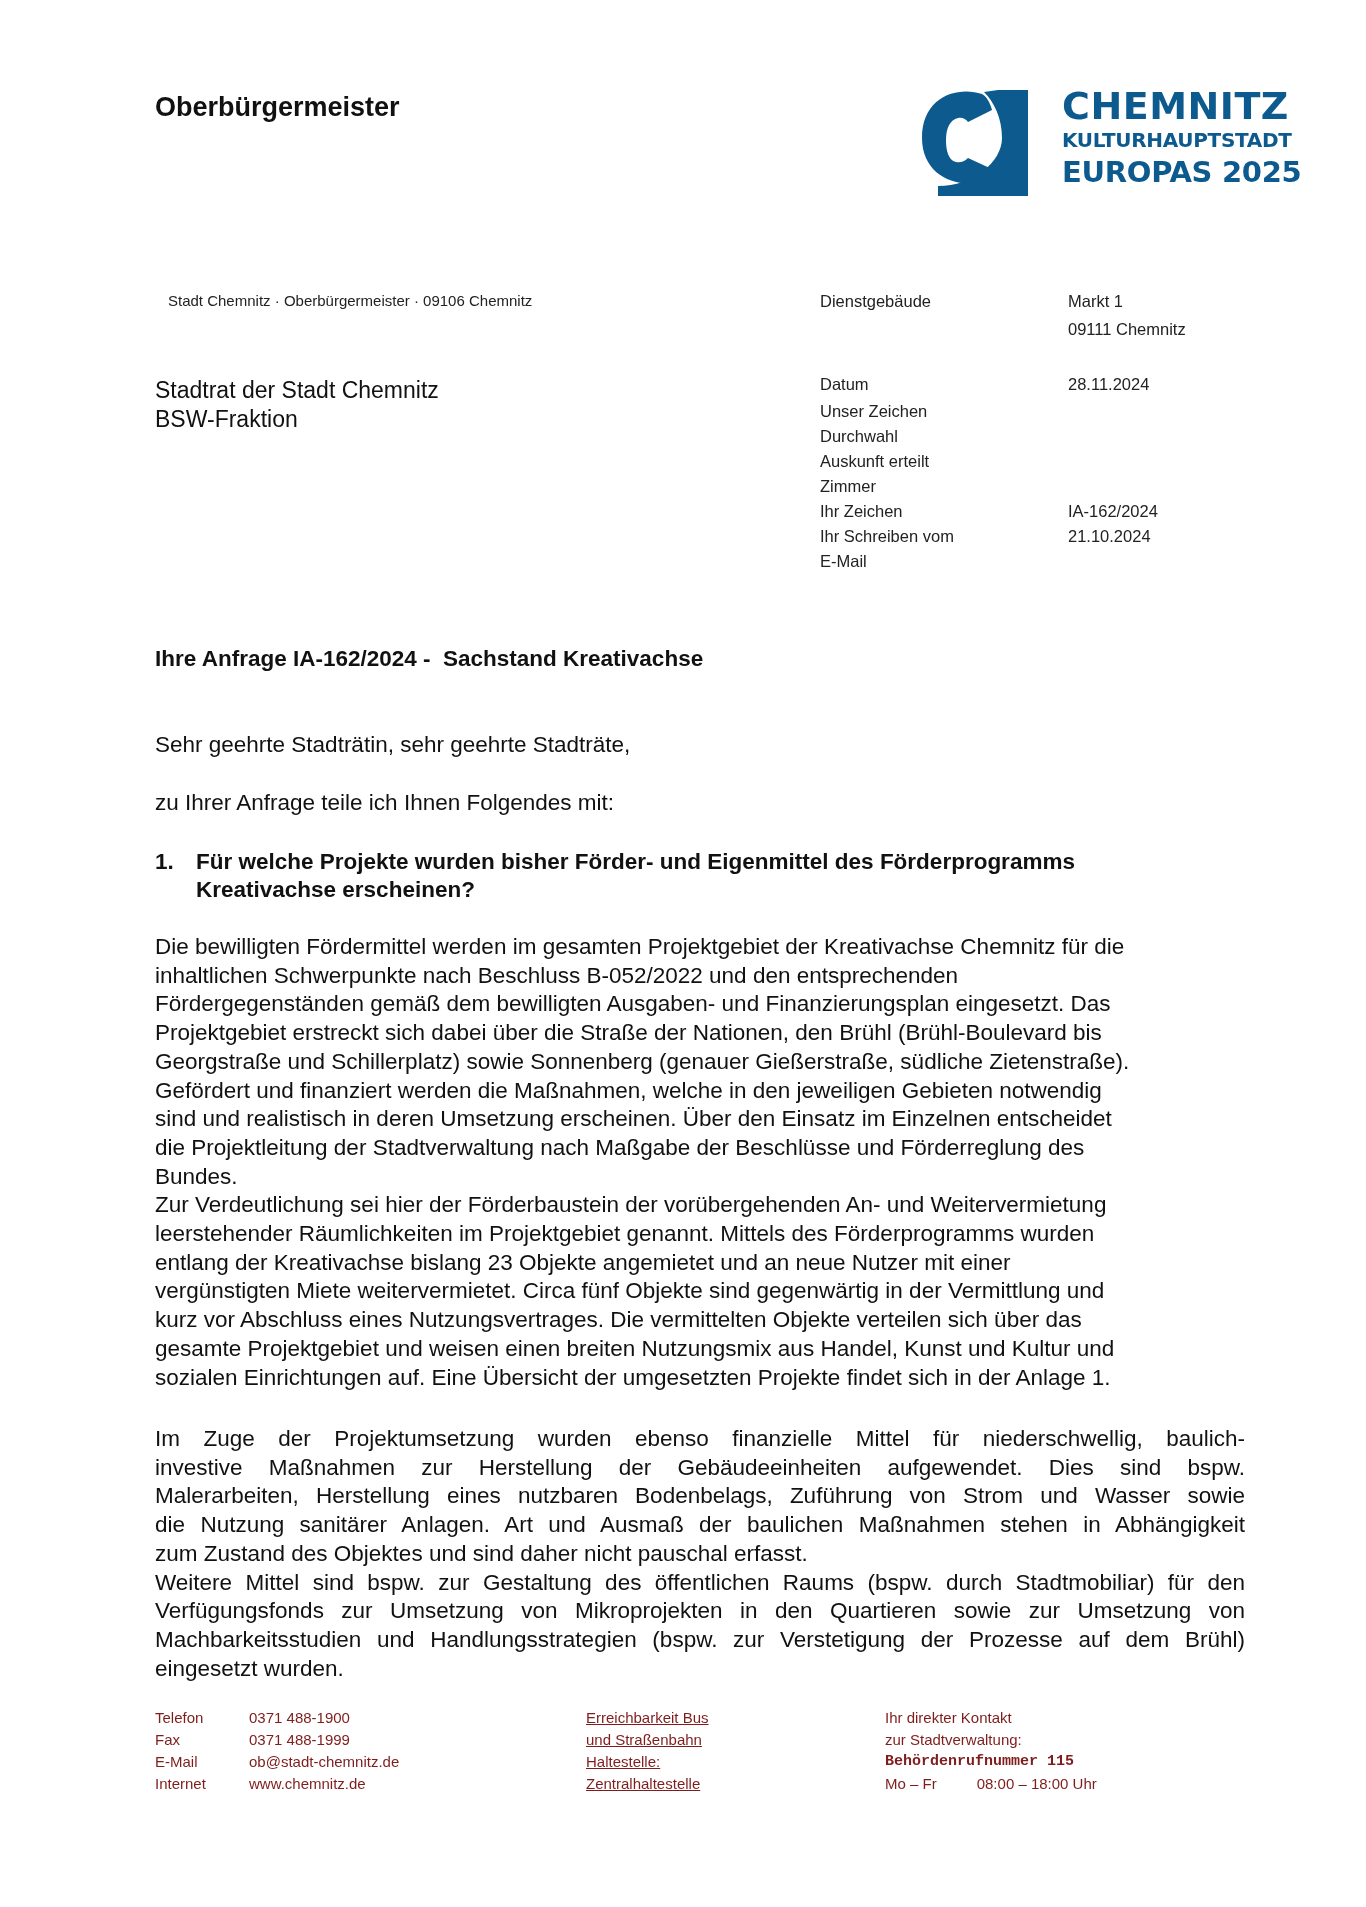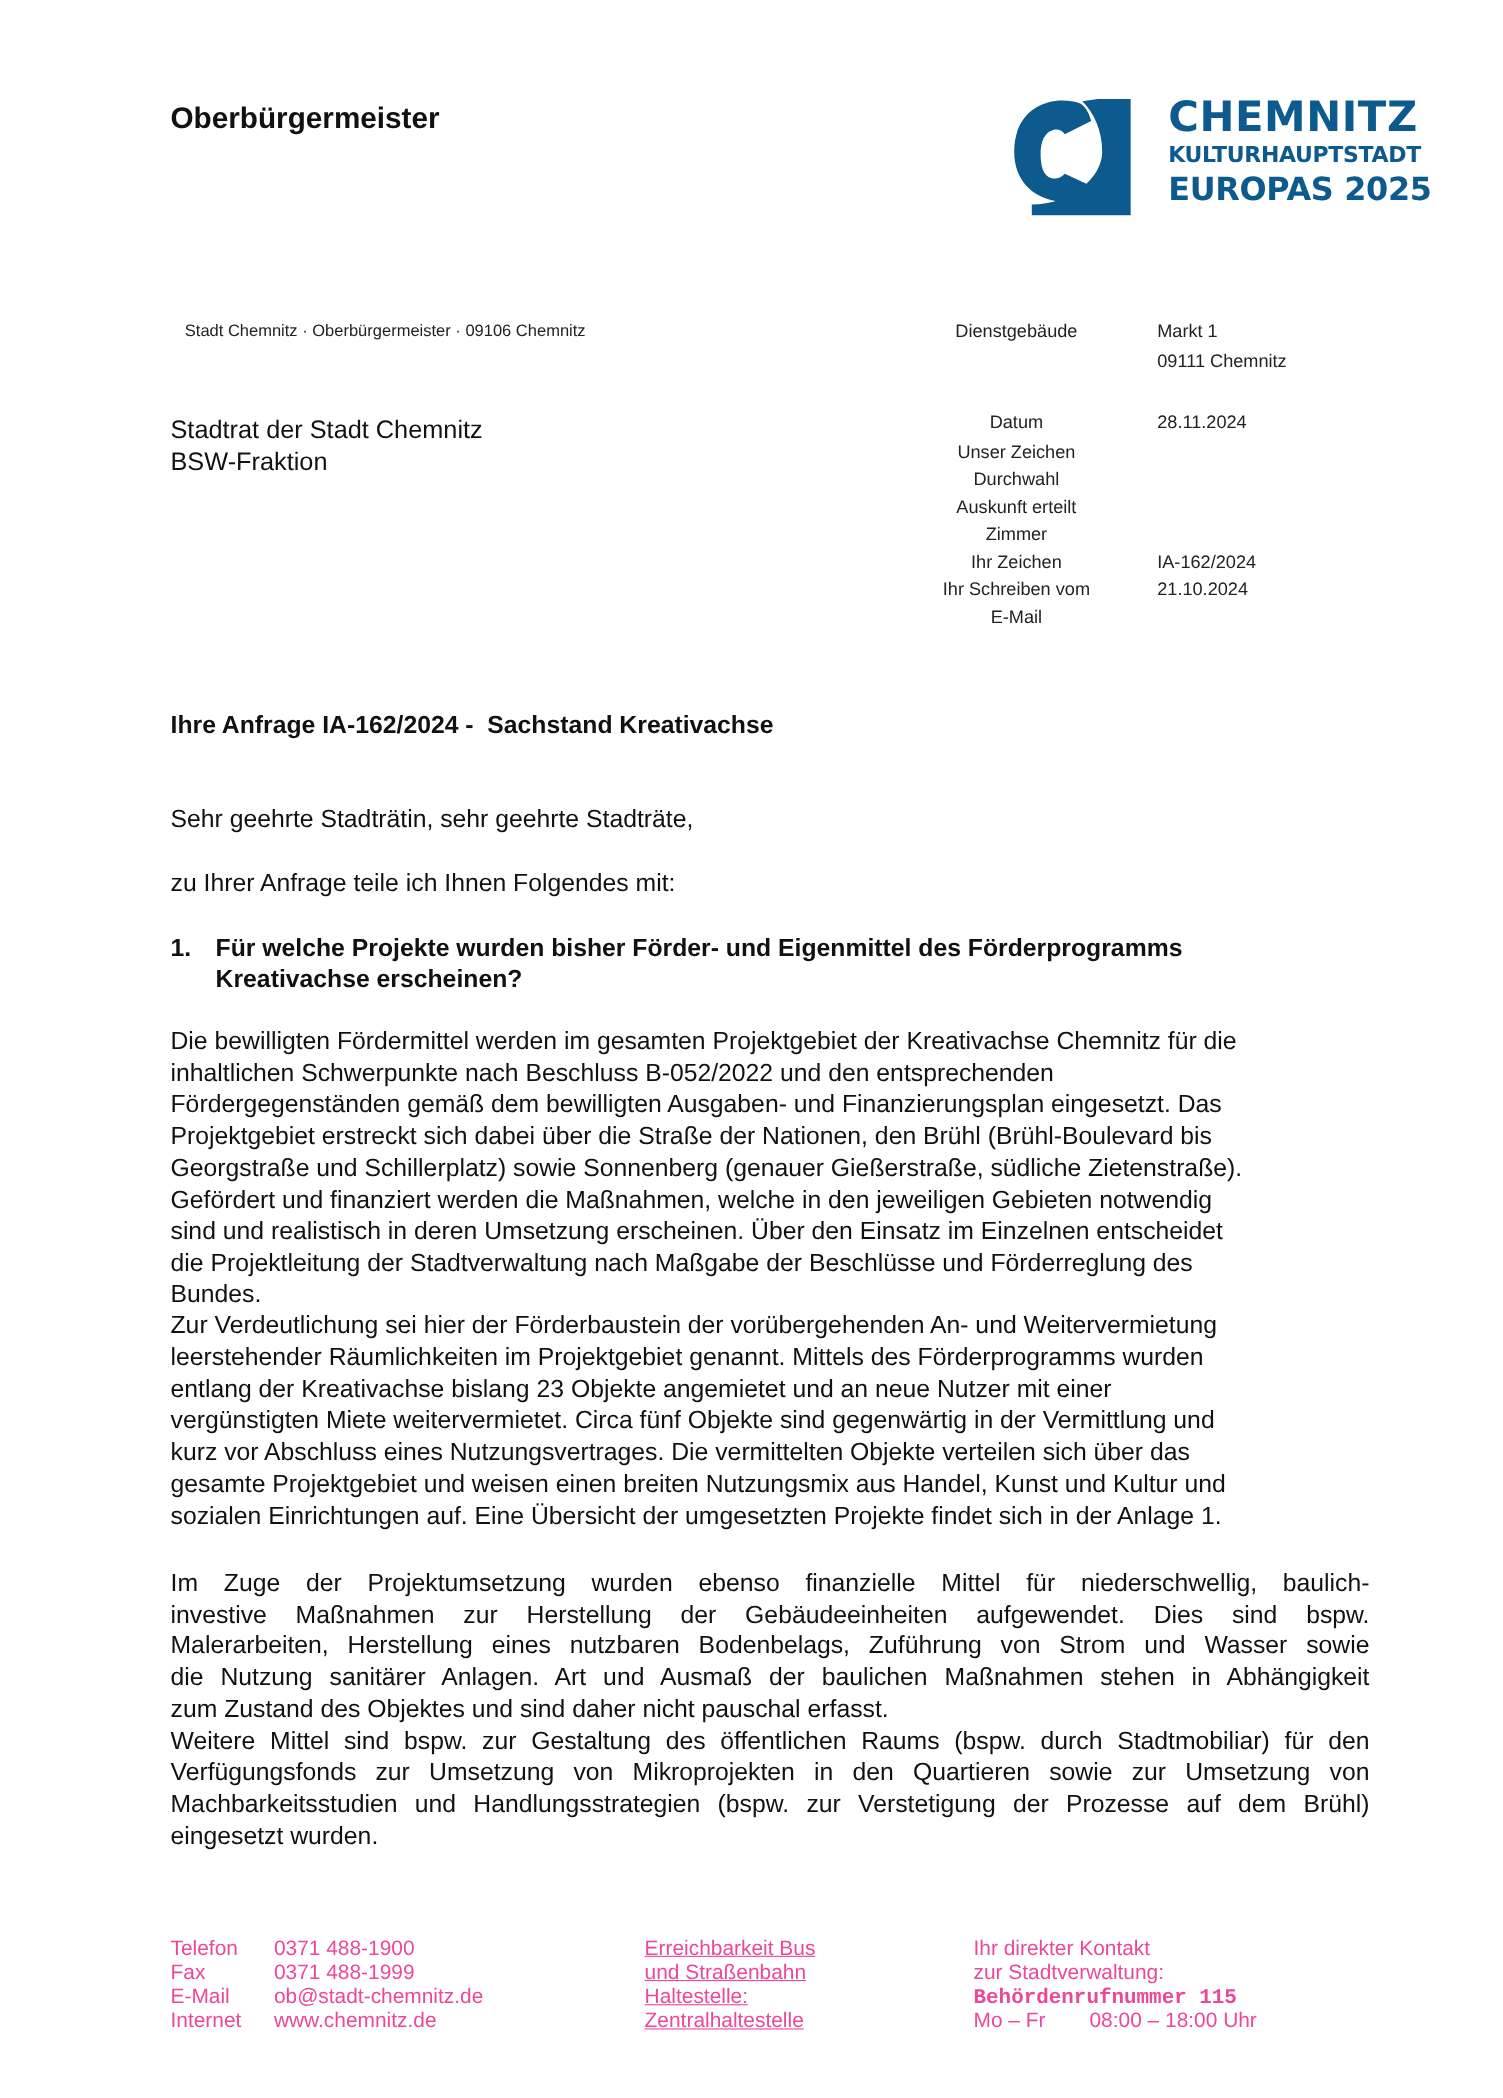--- a/index.html
+++ b/index.html
@@ -11,35 +11,35 @@
     .sender-title { left: 155px; top: 92px; font-size: 27px; font-weight: bold; }
     .logo { left: 918px; top: 90px; width: 110px; height: 106px; }
     .logo-text { left: 1062px; top: 86px; color: #0d5a8e; font-family: "DejaVu Sans", sans-serif; font-weight: bold; }
     .logo-line1 { font-size: 38px; letter-spacing: 0.5px; line-height: 40px; }
     .logo-line2 { font-size: 20px; line-height: 28px; letter-spacing: -0.3px; font-weight: bold; }
     .logo-line3 { font-size: 29px; line-height: 36px; letter-spacing: -0.3px; }
     .return-address { left: 168px; top: 292px; font-size: 15px; color: #222; }
     .recipient { left: 155px; top: 376px; font-size: 23px; line-height: 29px; }
     .meta { left: 820px; top: 288px; width: 400px; font-size: 16.5px; color: #222; }
     .meta-row { display: flex; height: 27.5px; line-height: 27.5px; }
-    .meta-label { width: 208px; text-align: center; padding-right: 24px; }
+    .meta-label { width: 208px; text-align: left; padding-right: 40px; }
     .meta-value { flex: 1; }
     .meta-gap { height: 28px; }
     .subject { left: 155px; top: 646px; font-size: 22.5px; font-weight: bold; white-space: pre; }
     .salutation { left: 155px; top: 732px; font-size: 22.5px; }
     .intro { left: 155px; top: 790px; font-size: 22.5px; }
     .question { left: 155px; top: 848px; width: 1100px; font-size: 22.5px; font-weight: bold; line-height: 28px; display: flex; }
     .question-num { width: 41px; }
     .question-text { width: 1040px; }
     .body-text { left: 155px; width: 1090px; font-size: 22.5px; line-height: 28.7px; }
     .para1 { top: 933px; }
     .para2 { top: 1425px; text-align: justify; }
     .line { display: block; white-space: nowrap; }
     .justify-line { display: block; text-align: justify; text-align-last: justify; white-space: normal; }
-    .footer { top: 1761px; font-size: 19px; line-height: 22px; color: #ec4899; }
+    .footer { top: 1707px; font-size: 15px; line-height: 22px; color: #7f1d1d; }
     .footer-col1 { left: 155px; }
     .footer-col1 .frow { display: flex; }
     .footer-col1 .flabel { width: 94px; }
     .footer-col2 { left: 586px; text-decoration: underline; }
     .footer-col3 { left: 885px; }
     .bold { font-weight: bold; font-family: Liberation Mono, monospace; }
     .hours { white-space: pre; }
   </style>
 </head>
 <body>

